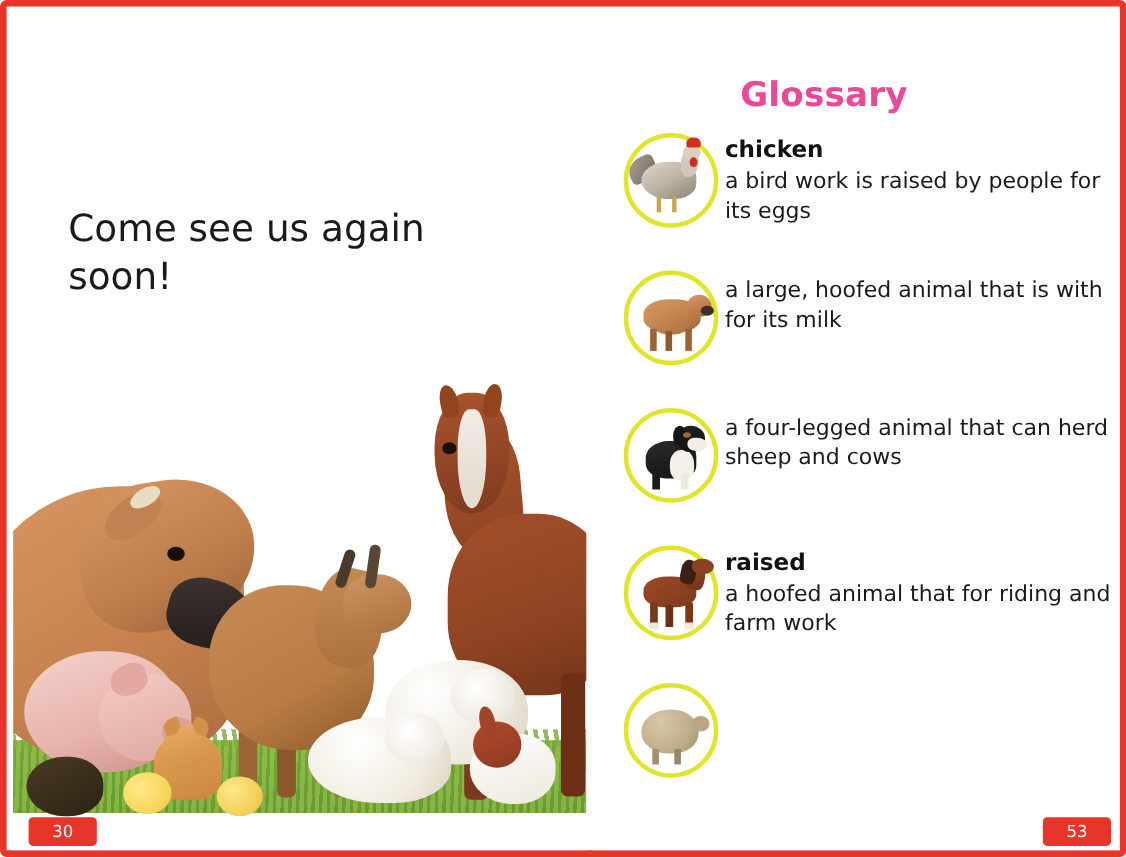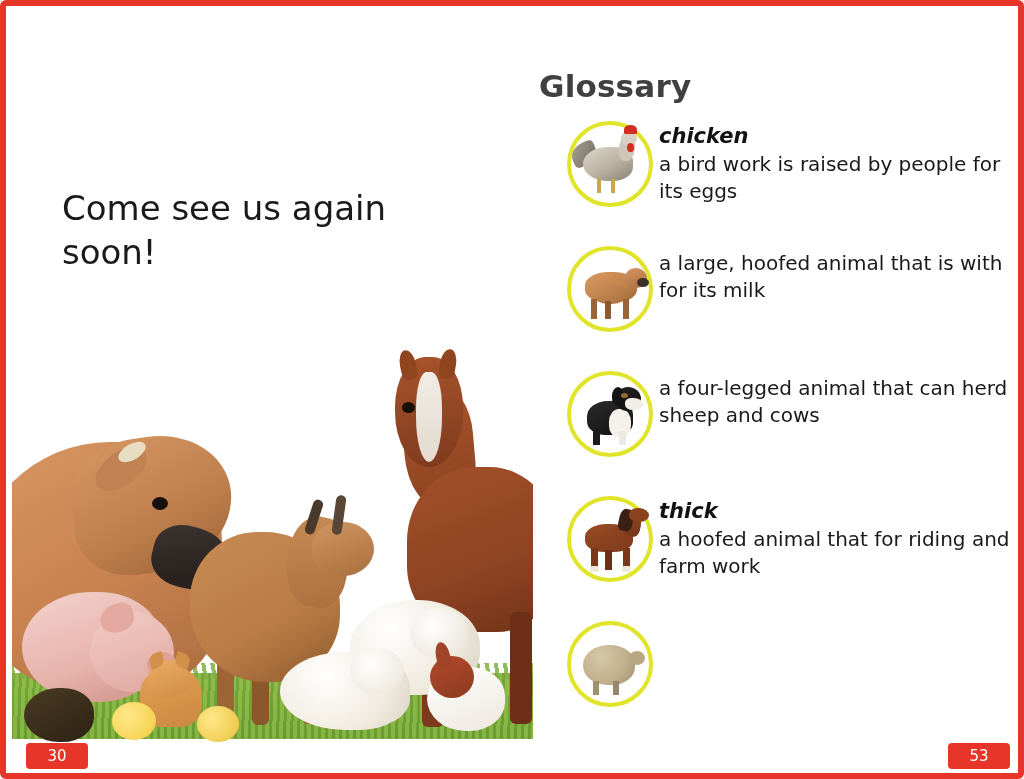--- a/index.html
+++ b/index.html
@@ -282,24 +282,24 @@
     width: 485px;
     height: 767px;
     background: #ffffff;
   }
 
   .glossary-title {
     position: absolute;
     left: 0;
     top: 56px;
     width: 420px;
-    text-align: left;
+    text-align: center;
     font-size: 31px;
     font-weight: bold;
-    color: #404040;
+    color: #ec4899;
     letter-spacing: .2px;
   }
 
   .entries {
     position: absolute;
     left: 16px;
     top: 105px;
     width: 470px;
   }
 
@@ -341,21 +341,20 @@
     flex: 1 1 auto;
     padding-top: 8px;
   }
 
   .term {
     font-size: 21px;
     font-weight: bold;
     color: #121212;
     line-height: 1.1;
     margin-bottom: 3px;
-    font-style: italic;
   }
 
   .definition {
     font-size: 20px;
     line-height: 1.35;
     color: #1a1a1a;
   }
 
   
   .t {
@@ -563,21 +562,21 @@
             <div class="t hs-leg-b"></div>
             <div class="t hs-leg-c"></div>
             <div class="t hs-hoof-a"></div>
             <div class="t hs-hoof-b"></div>
             <div class="t hs-neck"></div>
             <div class="t hs-mane"></div>
             <div class="t hs-head"></div>
           </div>
         </div>
         <div class="entry-text">
-          <div class="term">thick</div>
+          <div class="term">raised</div>
           <div class="definition">a hoofed animal that for riding and farm work</div>
         </div>
       </div>
 
       <div class="entry">
         <div class="thumb-wrap">
           <div class="thumb-ring"></div>
           <div class="thumb-art">
             <div class="t sp-body"></div>
             <div class="t sp-leg-a"></div>

